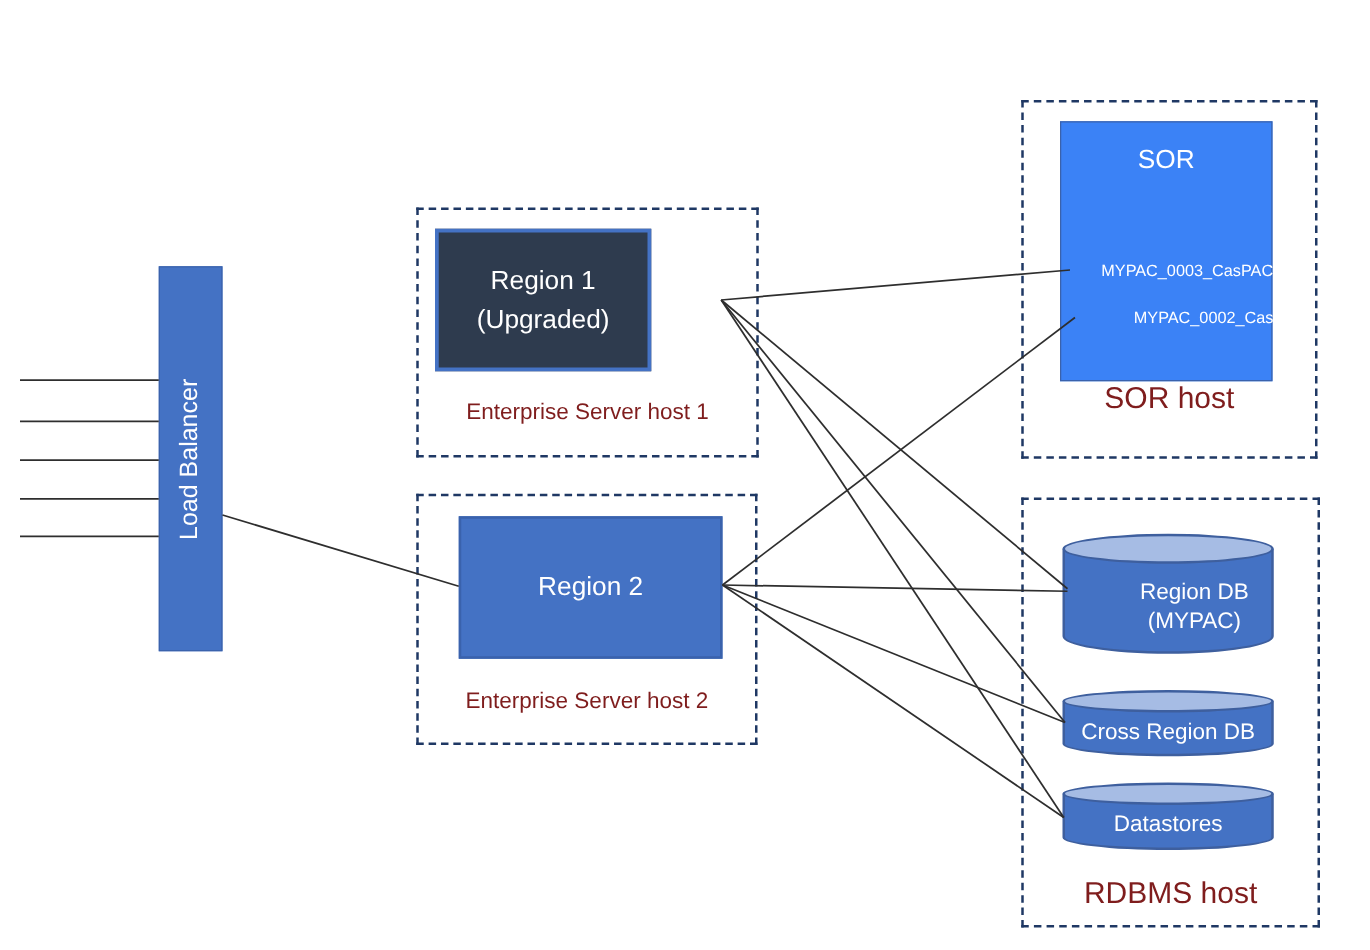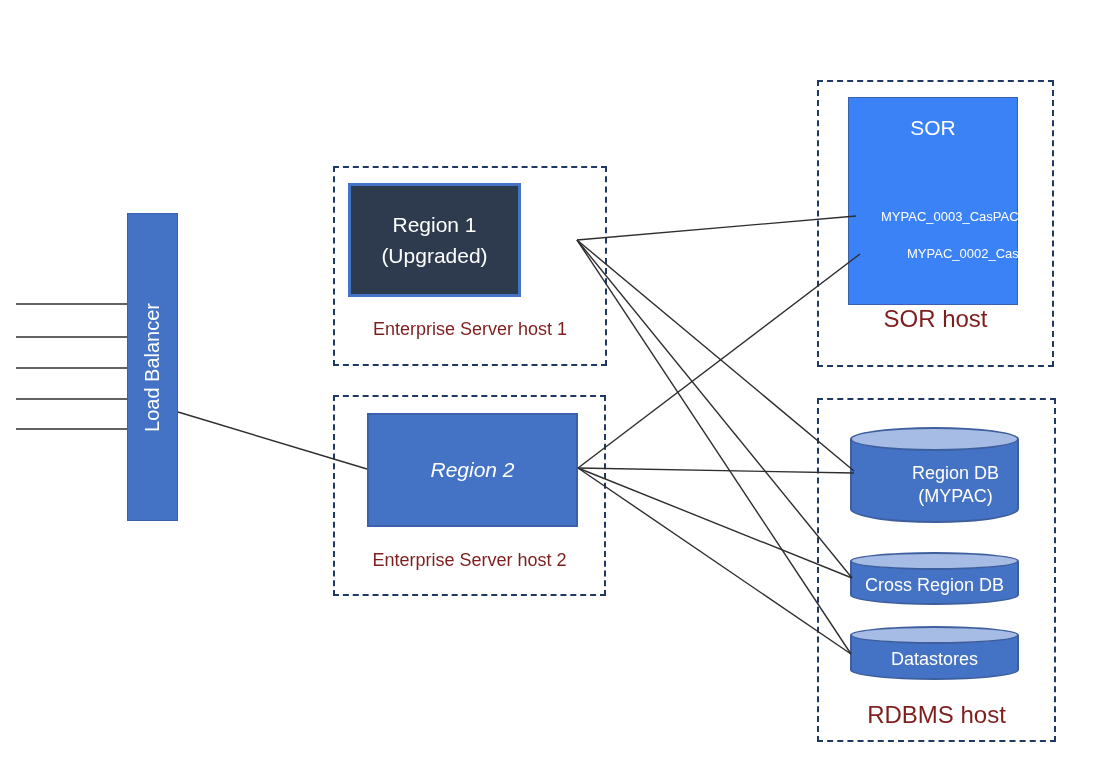--- a/index.html
+++ b/index.html
@@ -135,21 +135,21 @@
   </div>
 
   <div class="dashed-box" style="left:333px; top:166px; width:274px; height:200px;"></div>
   <div class="solid-box region1" style="left:348px; top:183px; width:173px; height:114px;">
     <span>Region 1</span>
     <span>(Upgraded)</span>
   </div>
   <div class="caption host" style="left:333px; top:319px; width:274px;">Enterprise Server host 1</div>
 
   <div class="dashed-box" style="left:333px; top:395px; width:273px; height:201px;"></div>
-  <div class="solid-box region2" style="left:367px; top:413px; width:211px; height:114px;font-style:italic;">
+  <div class="solid-box region2" style="left:367px; top:413px; width:211px; height:114px;">
     <span>Region 2</span>
   </div>
   <div class="caption host" style="left:333px; top:550px; width:273px;">Enterprise Server host 2</div>
 
   <div class="dashed-box" style="left:817px; top:80px; width:237px; height:287px;"></div>
   <div class="sor-box" style="left:848px; top:97px; width:170px; height:208px;">
     <div class="sor-title">
       <div>SOR</div>
     </div>
     <div class="pac-label" style="top:111px;">MYPAC_0003_CasPAC</div>

